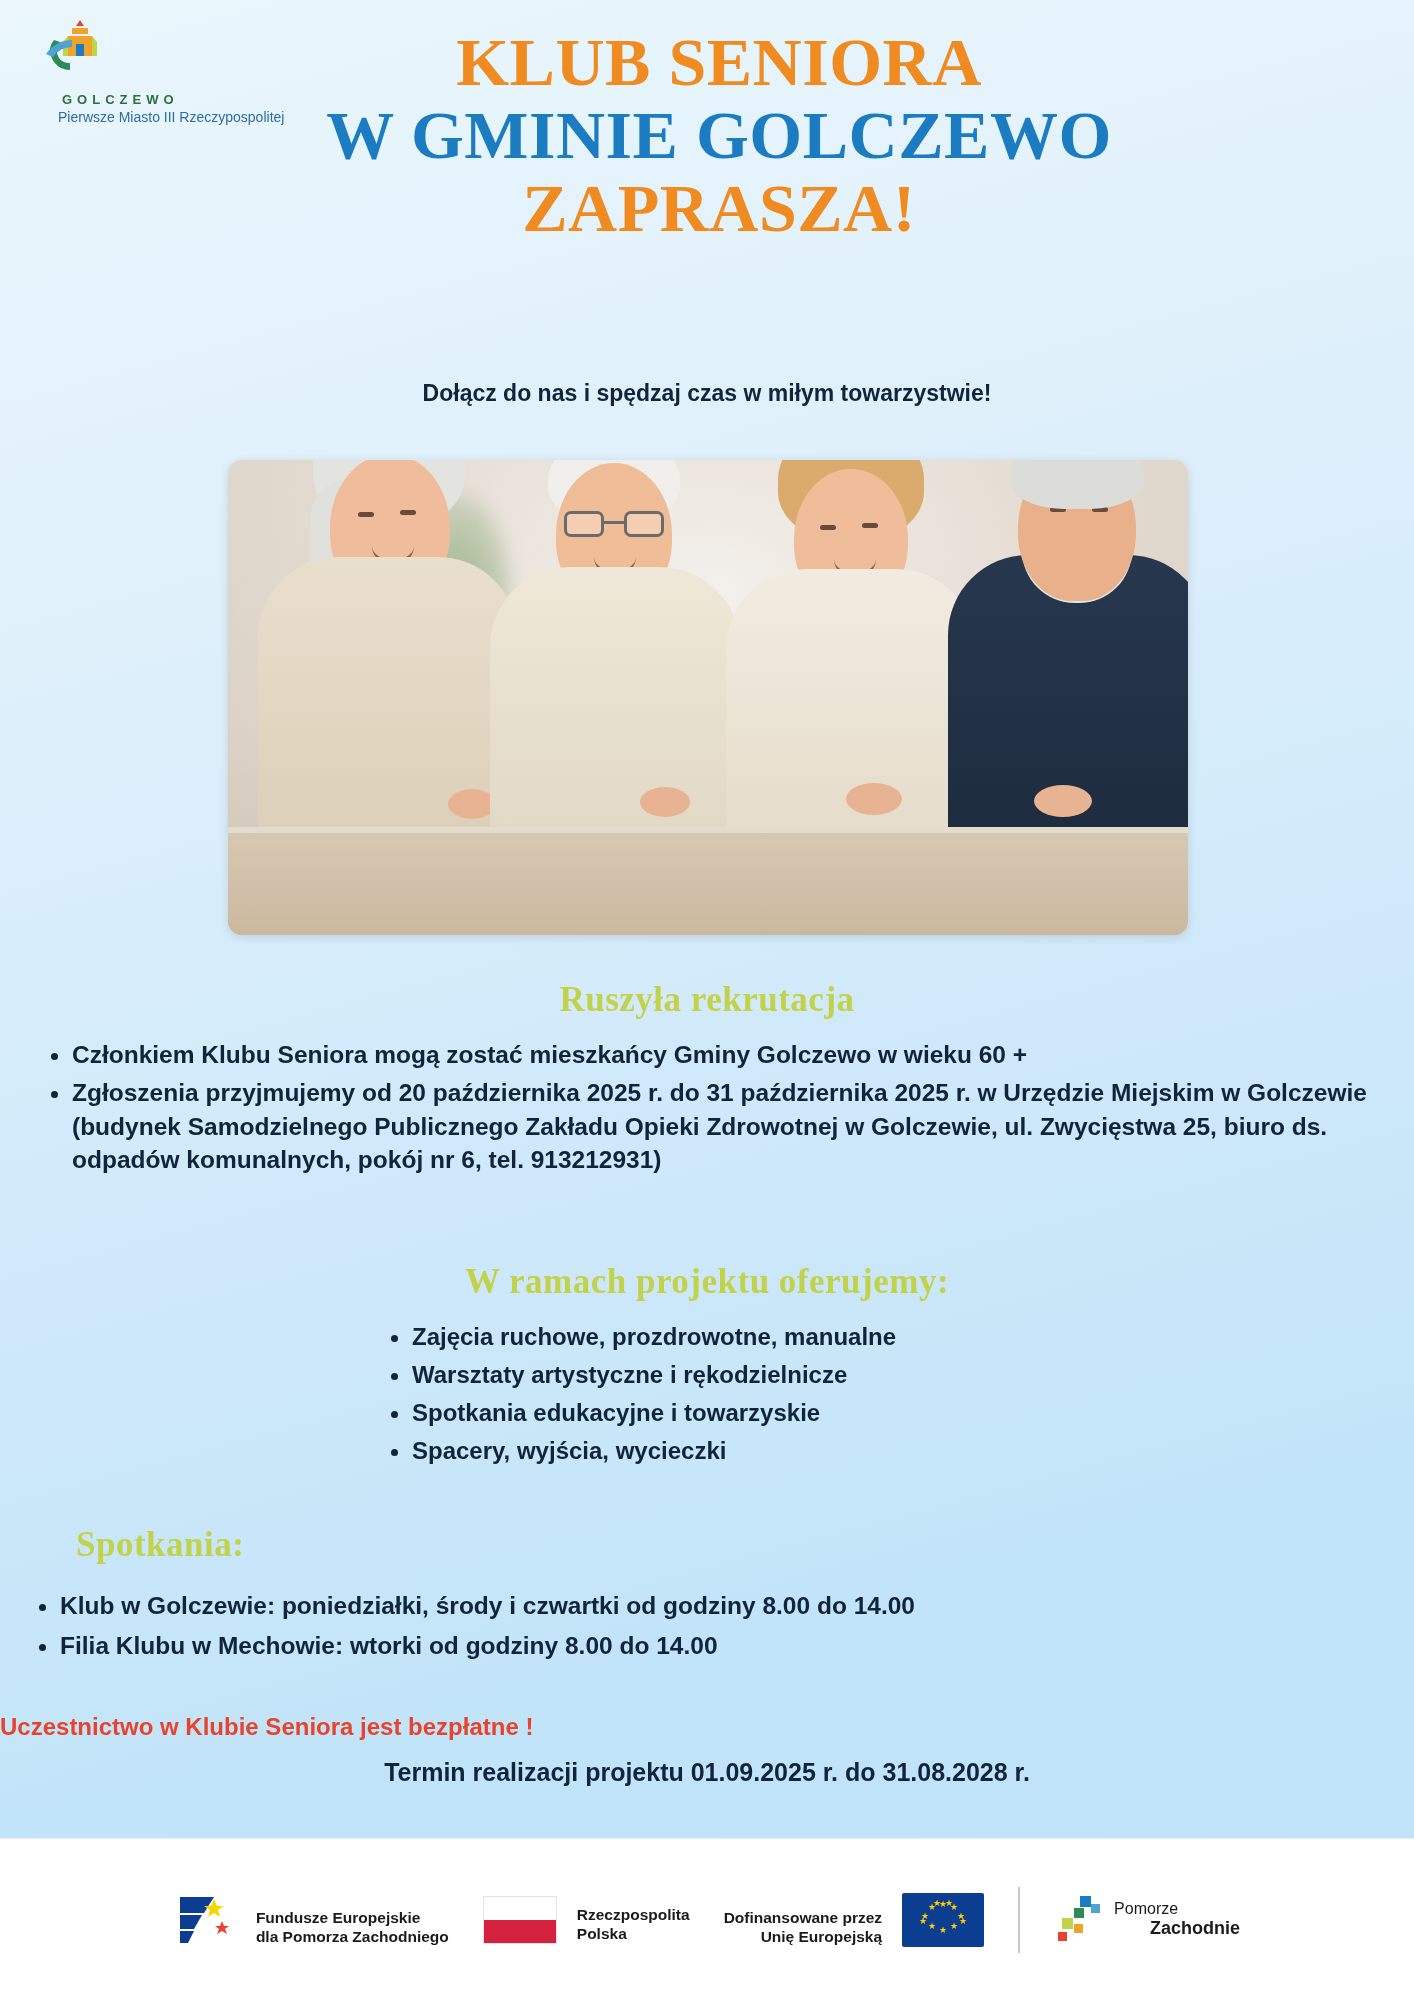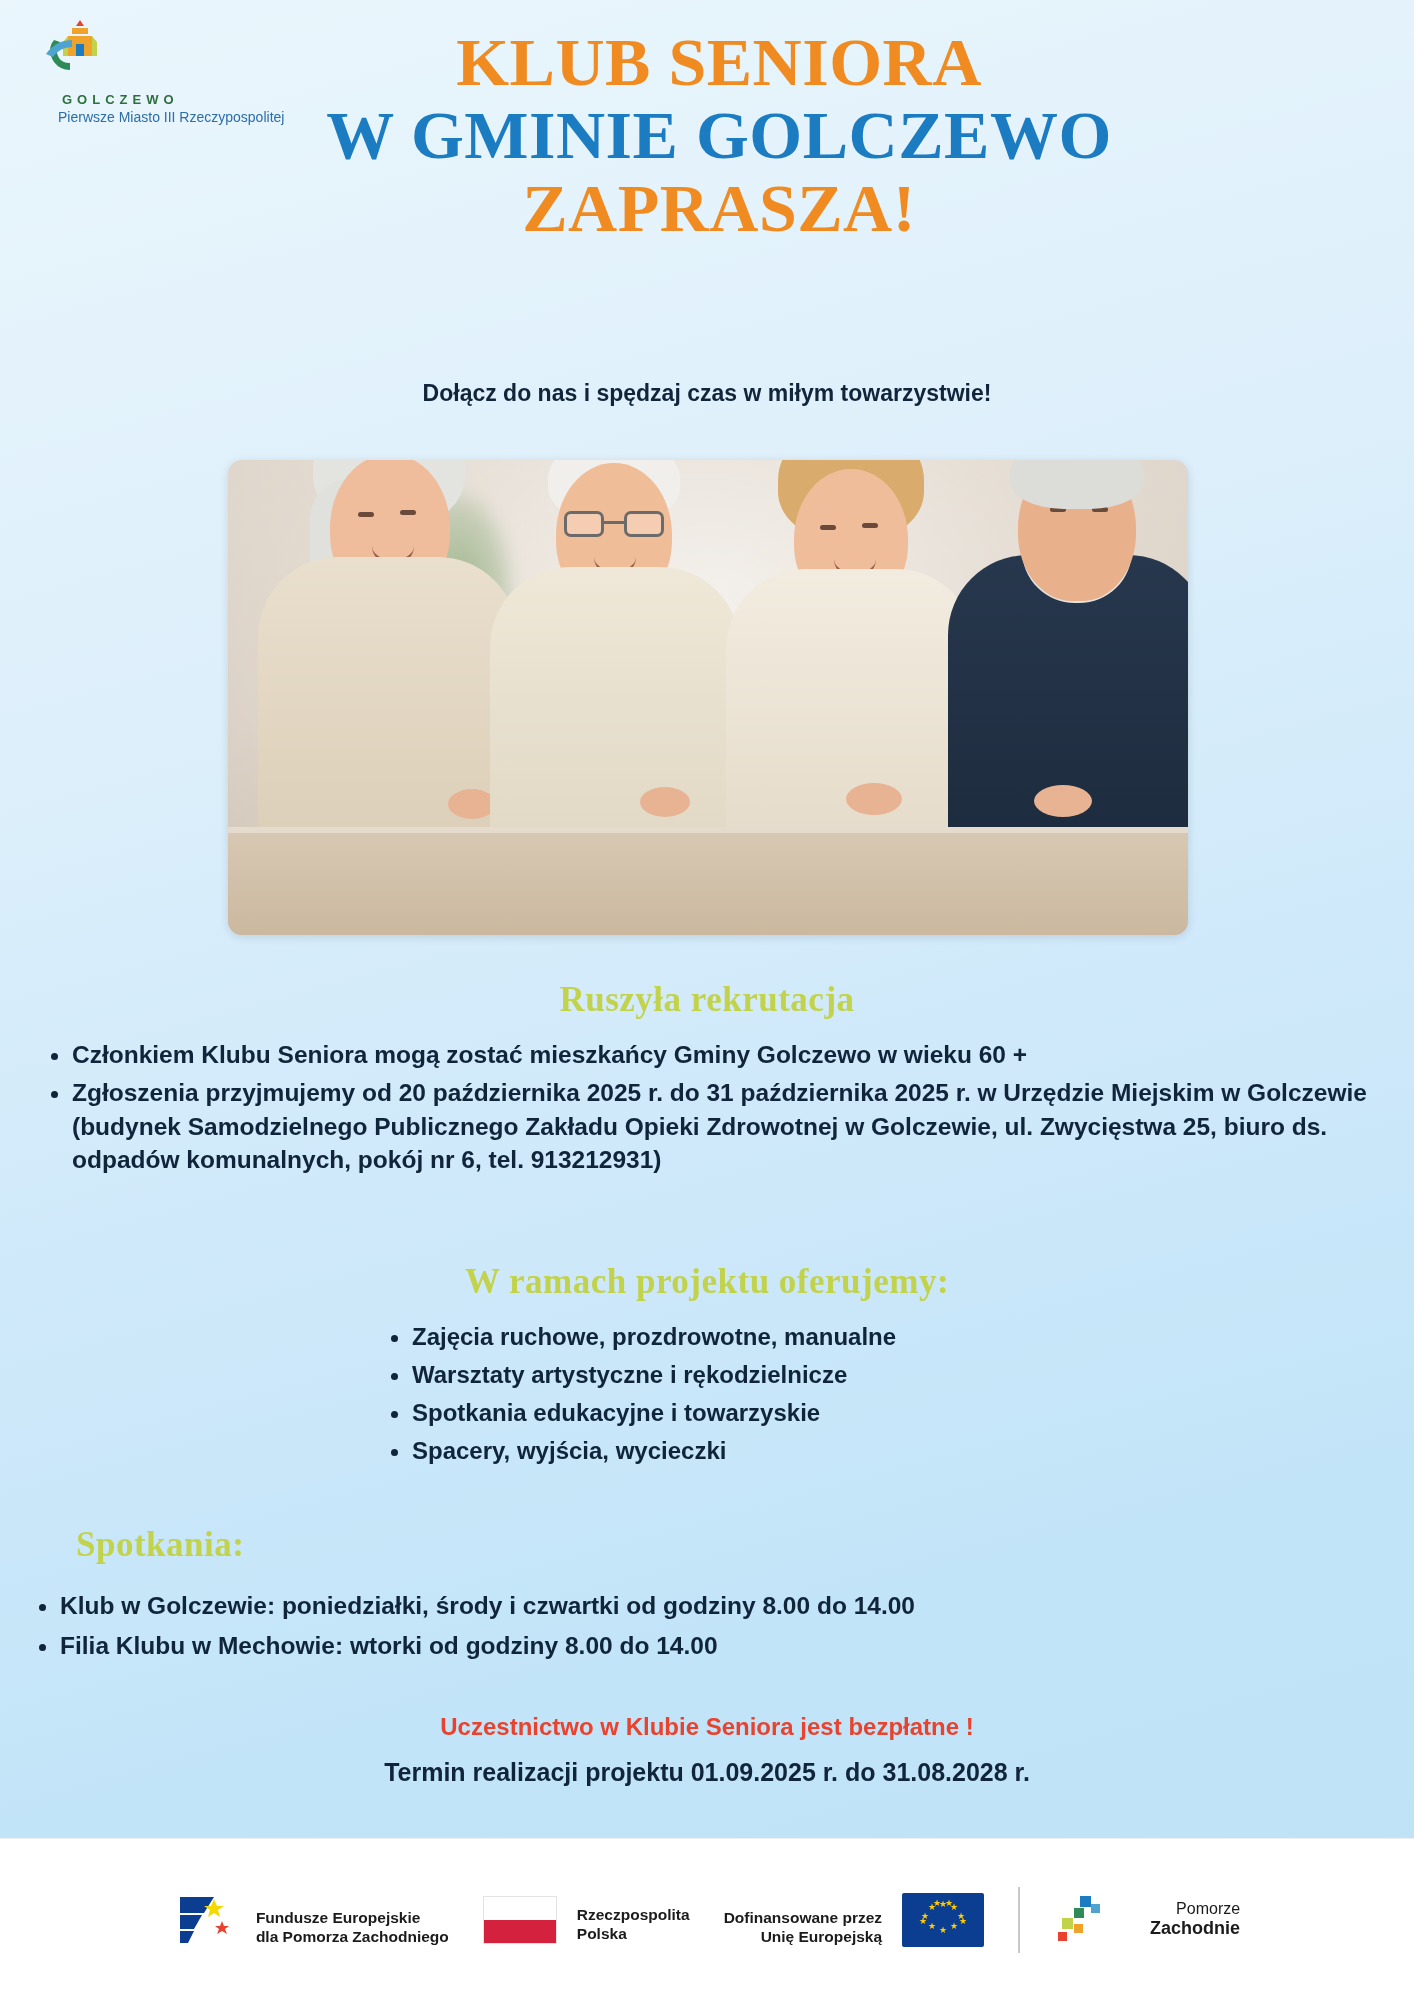--- a/index.html
+++ b/index.html
@@ -210,21 +210,20 @@
     width: 1200px;
     top: 1588px;
     font-size: 24.5px;
     line-height: 1.45;
   }
 
   .note-free {
     position: absolute;
     left: 0; right: 0;
     top: 1713px;
-    text-align: center;
     color: #e8432e;
     font-weight: bold;
     font-size: 24px;
   }
   .note-term {
     position: absolute;
     left: 0; right: 0;
     top: 1758px;
     text-align: center;
     color: #10243a;
@@ -266,21 +265,21 @@
   }
   .eu-flag .star {
     position: absolute;
     color: #ffcc00;
     font-size: 9px;
     line-height: 9px;
   }
   .divider {
     width: 2px; height: 66px; background: #c9c9c9;
   }
-  .pz-logo { display: flex; align-items: center; gap: 10px; text-align: right; }
+  .pz-logo { display: flex; align-items: center; gap: 10px; }
   .pz-mark { width: 50px; height: 52px; position: relative; }
   .pz-text { font-size: 16px; line-height: 1.2; color: #1b1b1b; }
   .pz-text b { display:block; font-size: 18px; margin-left: 36px; }
 
   .fe-mark { width: 62px; height: 54px; position: relative; }
 </style>
 </head>
 <body>
 
 <div class="poster">

